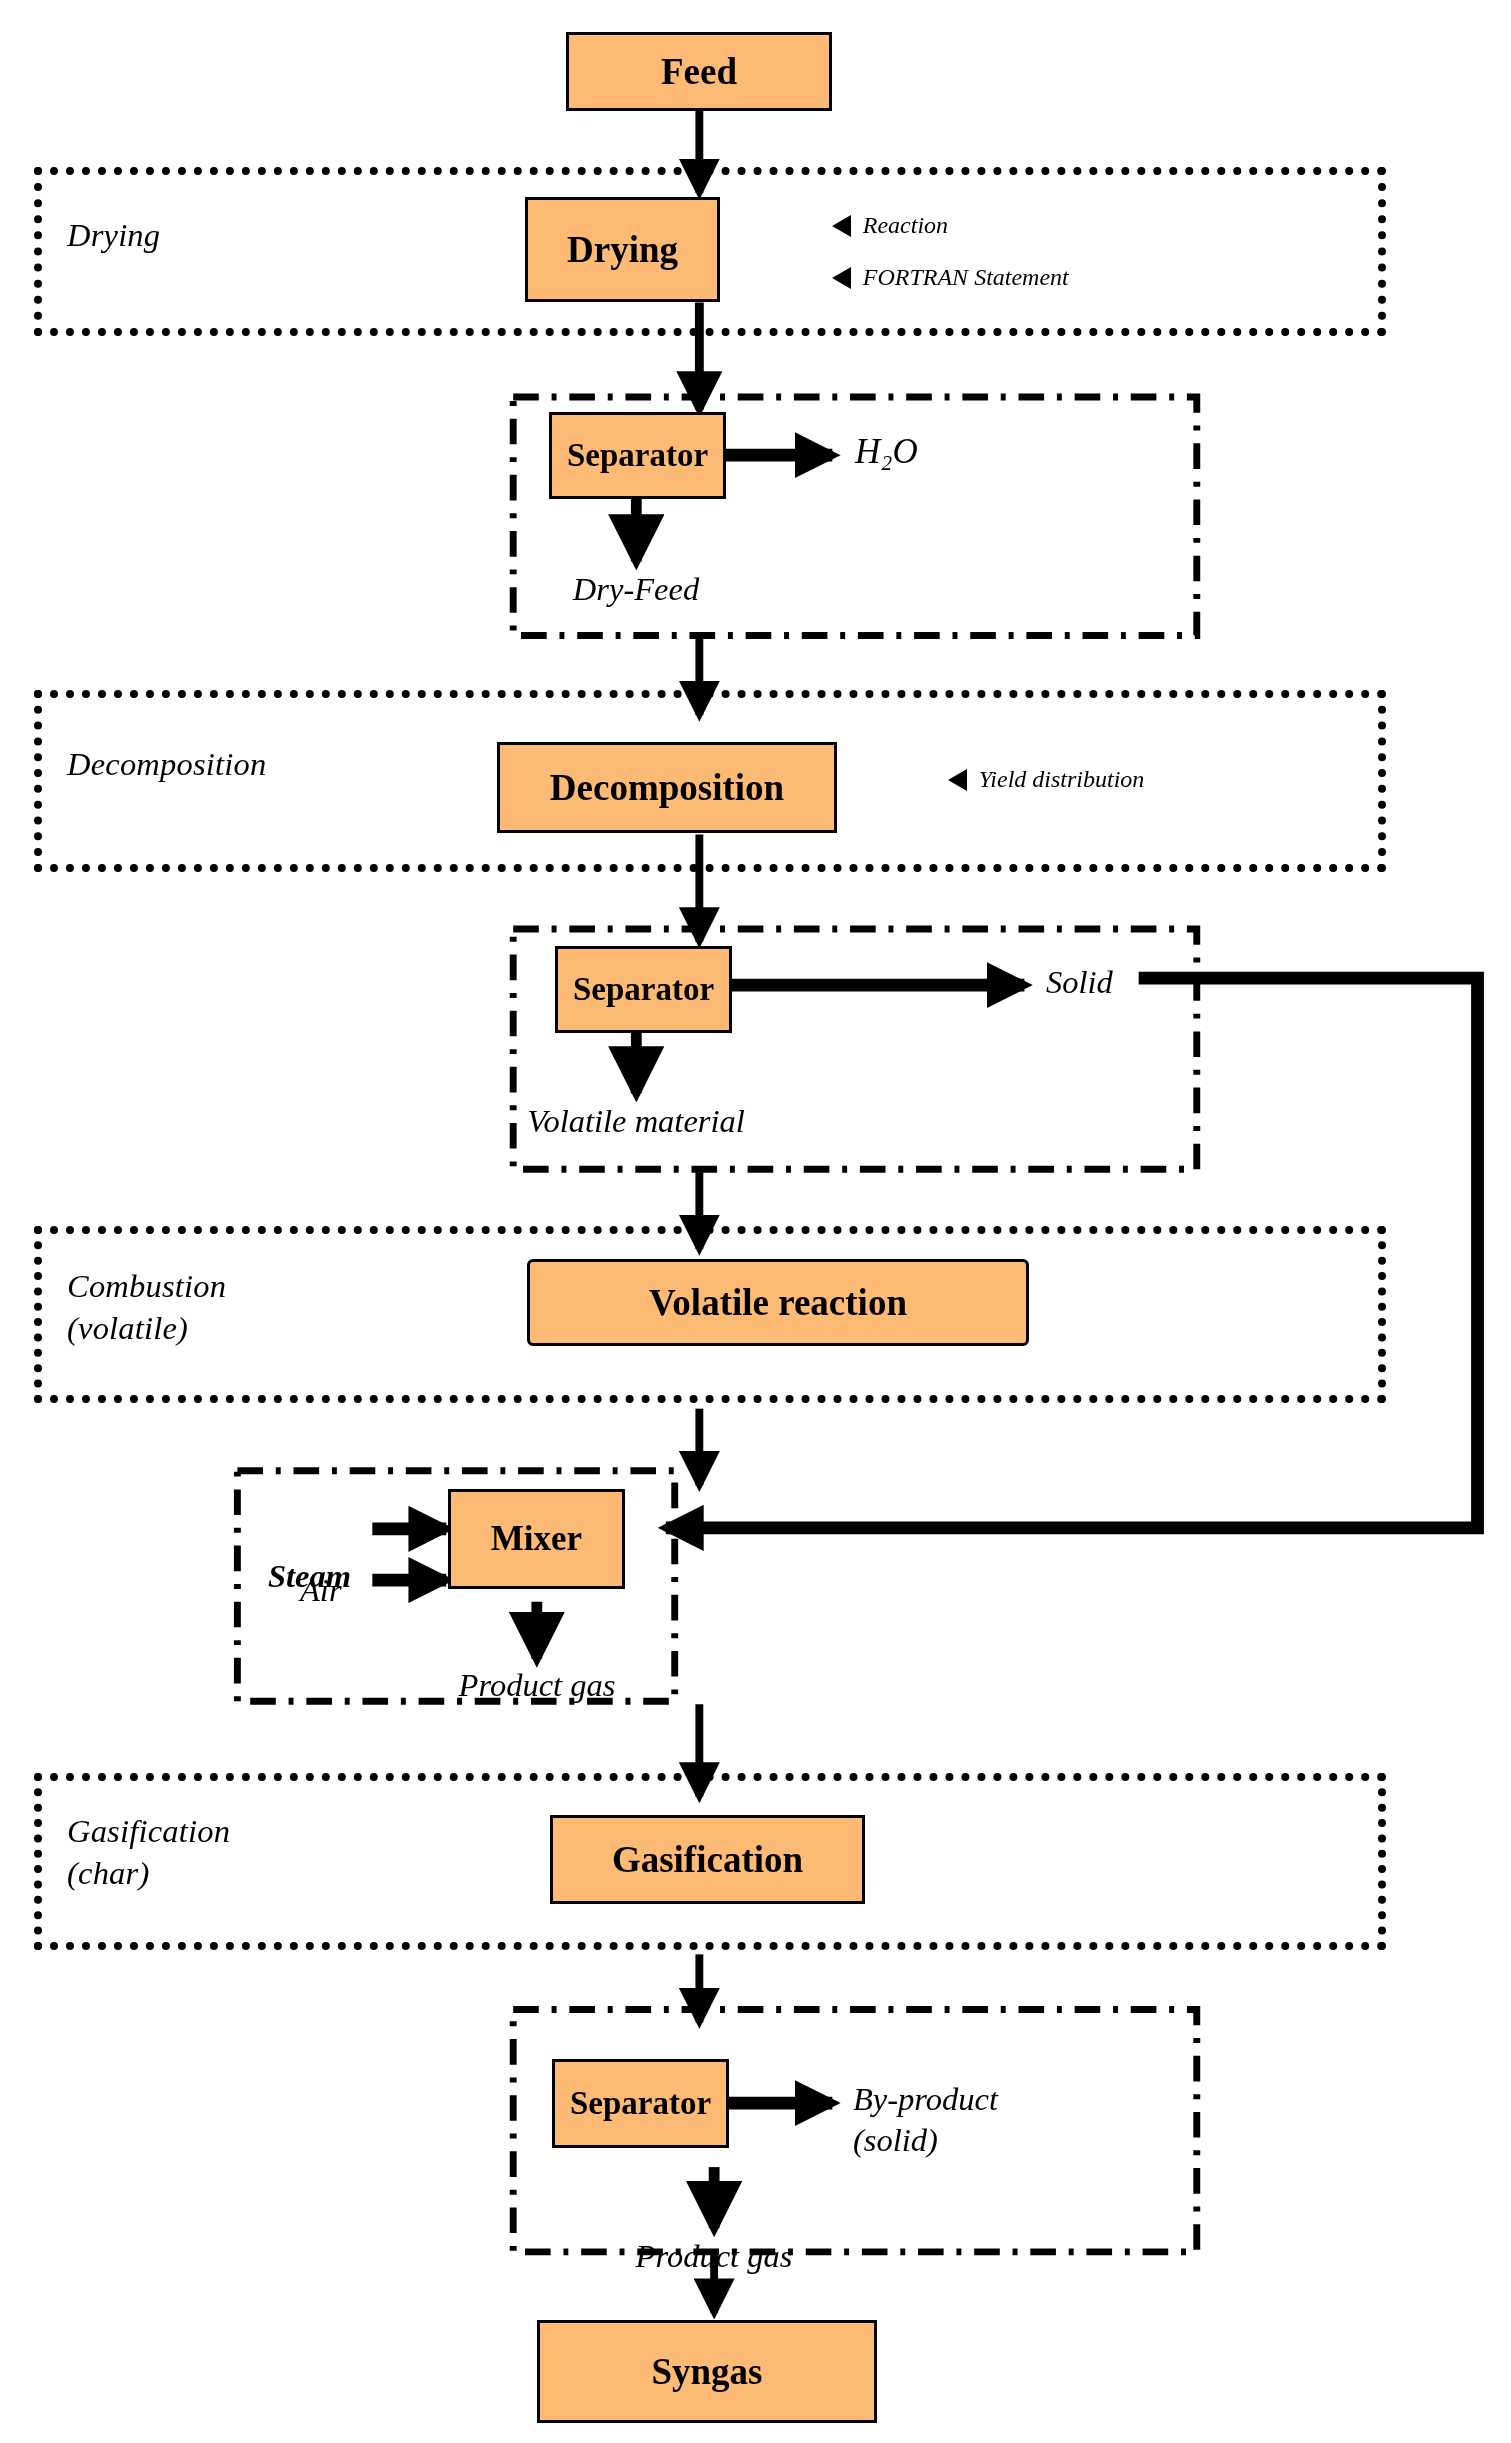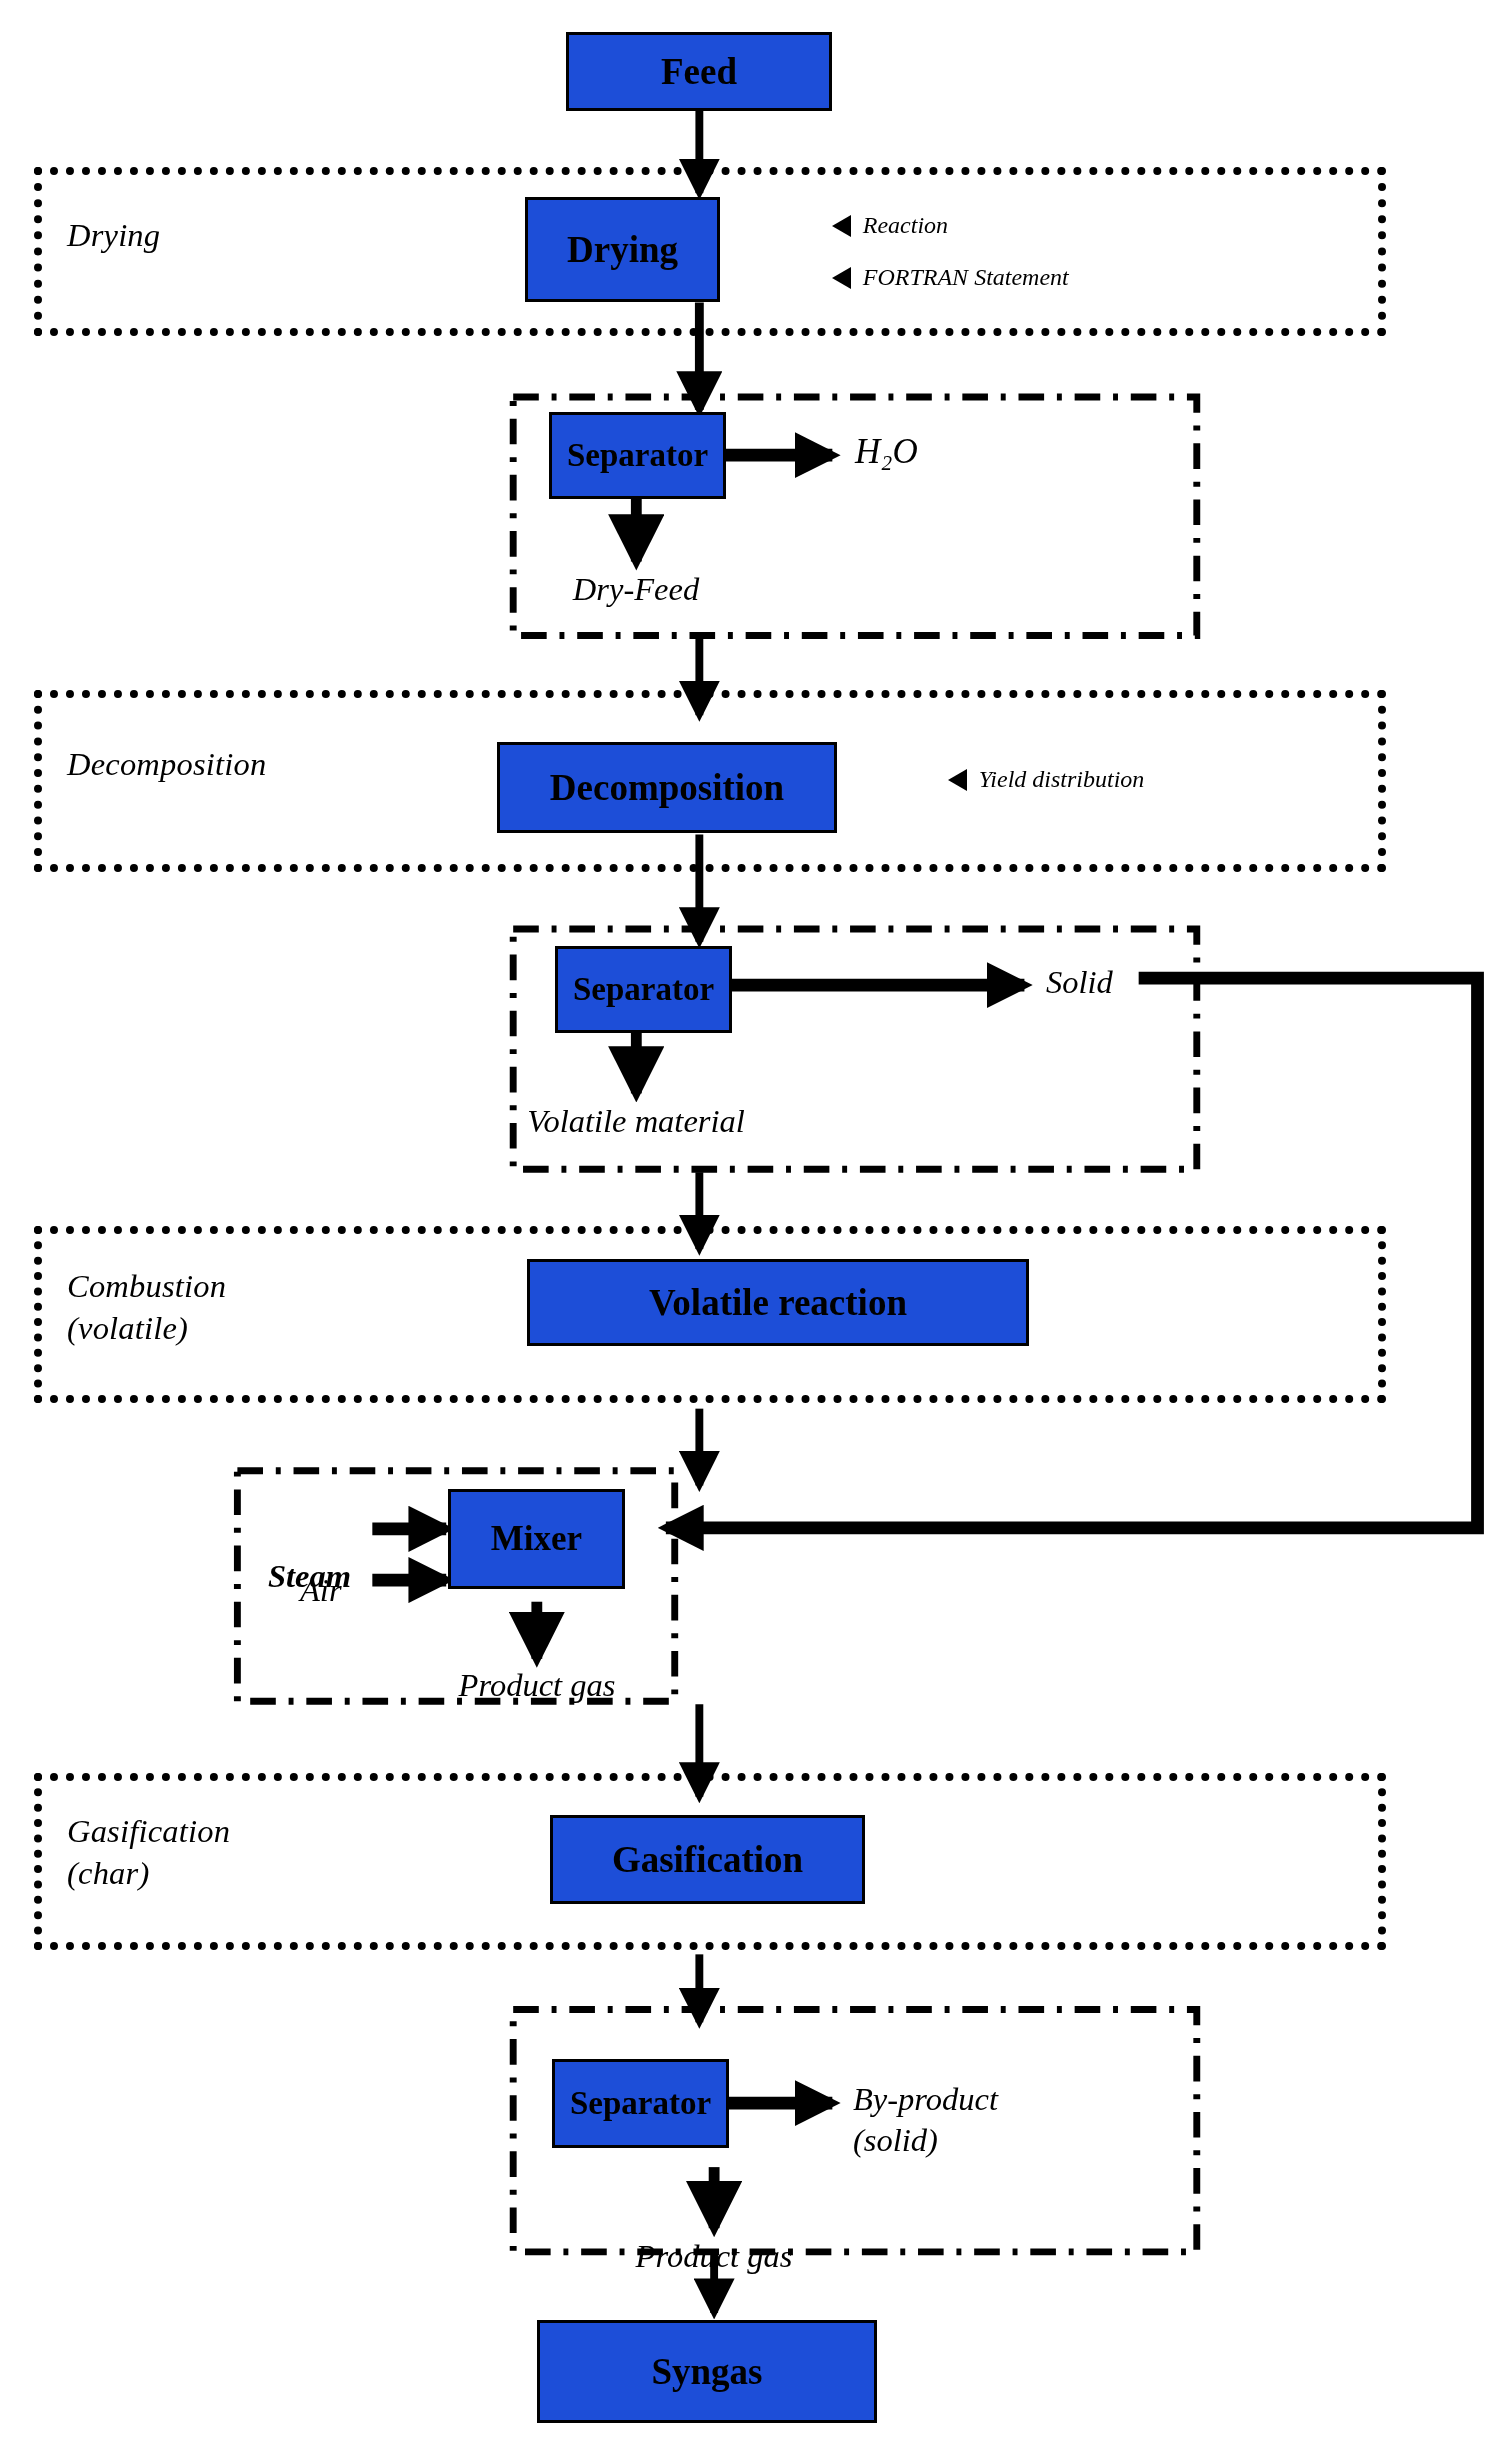--- a/index.html
+++ b/index.html
@@ -37,21 +37,21 @@
     color: #000;
     white-space: pre-line;
     letter-spacing: 0.2px;
   }
 
   
   .node {
     position: absolute;
     box-sizing: border-box;
     border: 3.9px solid #000;
-    background: #1d4ed8;
+    background: #fdba74;
     display: flex;
     align-items: center;
     justify-content: center;
     font-weight: bold;
     color: #000;
     text-align: center;
   }
 
   
   .stream-label {
@@ -179,21 +179,21 @@
   <div class="node" style="left:566px; top:31.5px; width:266px; height:79px; font-size:37px;">Feed</div>
 
   <div class="node" style="left:525px; top:197px; width:195px; height:105px; font-size:37px;">Drying</div>
 
   <div class="node" style="left:549px; top:412px; width:177px; height:87px; font-size:33px;">Separator</div>
 
   <div class="node" style="left:497px; top:742px; width:340px; height:91px; font-size:37px;">Decomposition</div>
 
   <div class="node" style="left:555px; top:946px; width:177px; height:87px; font-size:33px;">Separator</div>
 
-  <div class="node" style="left:527px; top:1259px; width:502px; height:87px; font-size:37px;">Volatile reaction</div>
+  <div class="node" style="left:527px; top:1259px; width:502px; height:87px; font-size:37px;border-radius:6px;">Volatile reaction</div>
 
   <div class="node" style="left:448px; top:1489px; width:177px; height:100px; font-size:35px;">Mixer</div>
 
   <div class="node" style="left:550px; top:1815px; width:315px; height:89px; font-size:37px;">Gasification</div>
 
   <div class="node" style="left:552px; top:2059px; width:177px; height:89px; font-size:33px;">Separator</div>
 
   <div class="node" style="left:537px; top:2320px; width:340px; height:103px; font-size:37px;">Syngas</div>
 
   <div class="annot" style="left:832px; top:212px;">

